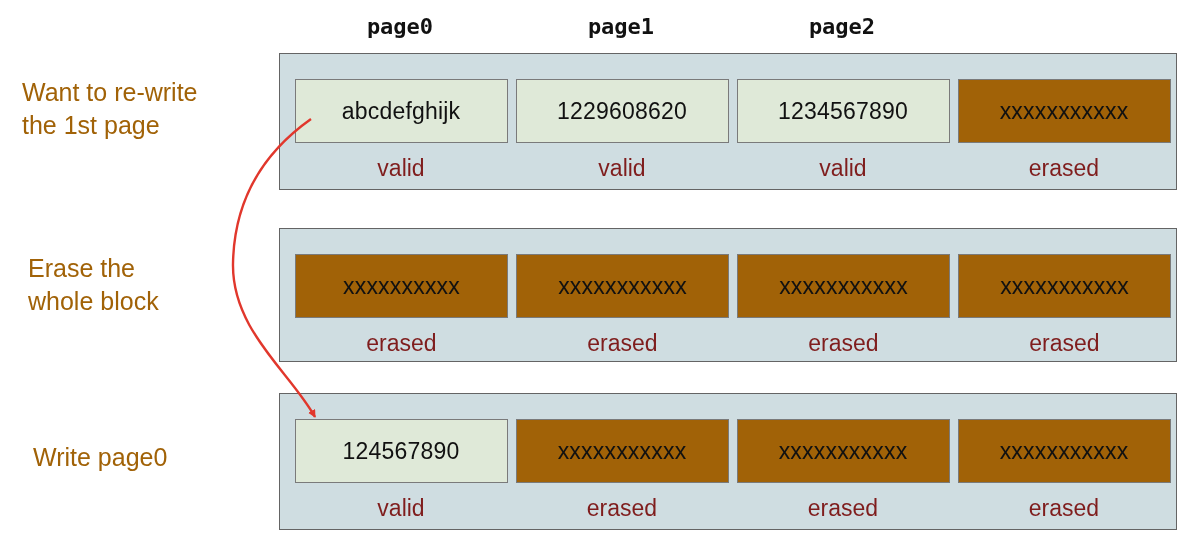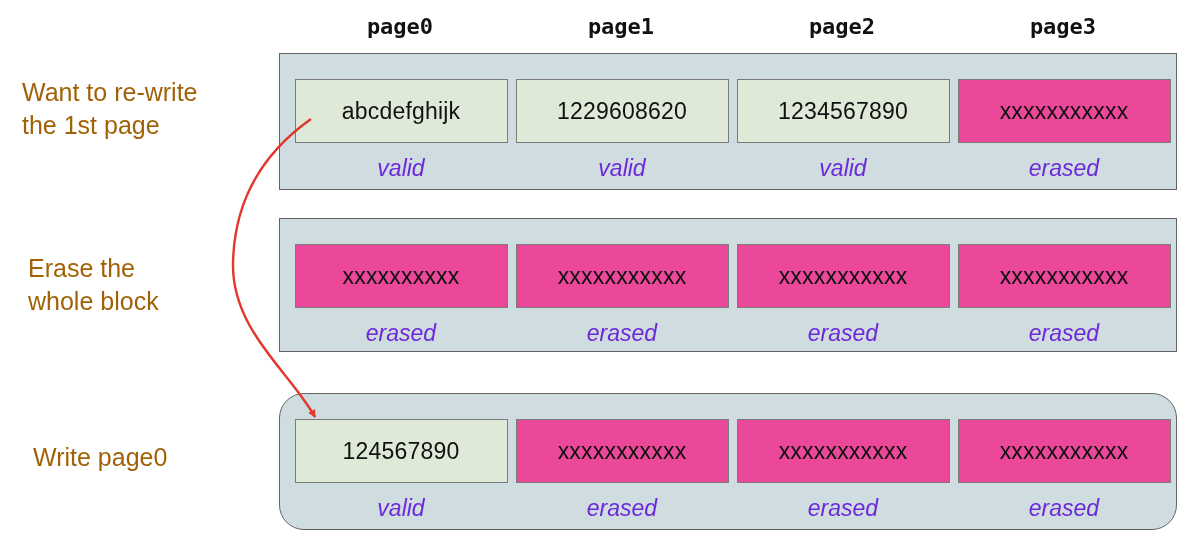--- a/index.html
+++ b/index.html
@@ -46,68 +46,66 @@
     left: 279px;
     width: 898px;
     background: #cfdde1;
     border: 1.5px solid #646464;
     box-sizing: border-box;
     display: flex;
     gap: 31px;
     padding: 25px 16px 0 26px;
   }
   #block-step1 { top: 53px;  height: 137px; }
-  #block-step2 { top: 218px; height: 134px; }
-  #block-step3 { top: 393px; height: 137px; border-radius: 25px; }
+  #block-step2 { top: 228px; height: 134px; justify-content: center; }
+  #block-step3 { top: 393px; height: 137px; }
 
   .col {
     width: 190px;
     display: flex;
     flex-direction: column;
     align-items: center;
   }
   .cell {
     width: 213px;
     height: 64px;
     box-sizing: border-box;
     border: 1.5px solid #7a7a7a;
     display: flex;
     align-items: center;
     justify-content: center;
     font-size: 23px;
     letter-spacing: 0.2px;
   }
   .cell.valid  { background: #dfe9d8; }
-  .cell.erased { background: #ec4899; }
+  .cell.erased { background: #a16207; }
   .state {
     margin-top: 12px;
-    font-style: italic;
     font-size: 23px;
-    color: #6d28d9;
+    color: #7f1d1d;
   }
 
   
   #arrow-overlay {
     position: absolute;
     left: 0; top: 0;
     width: 1196px; height: 542px;
     pointer-events: none;
     z-index: 5;
   }
 </style>
 </head>
 <body>
 
 <div id="stage">
 
   <div class="header-row">
     <div class="hdr">page0</div>
     <div class="hdr">page1</div>
     <div class="hdr">page2</div>
-    <div class="hdr">page3</div>
   </div>
 
   <div class="step-label" id="label-step1">
     <b></b><span>Want to re-write the 1st page</span>
   </div>
   <div class="step-label" id="label-step2">
     <b>Erase</b><span> the whole block</span>
   </div>
   <div class="step-label" id="label-step3">
     <b>Write</b><span> page0</span>

